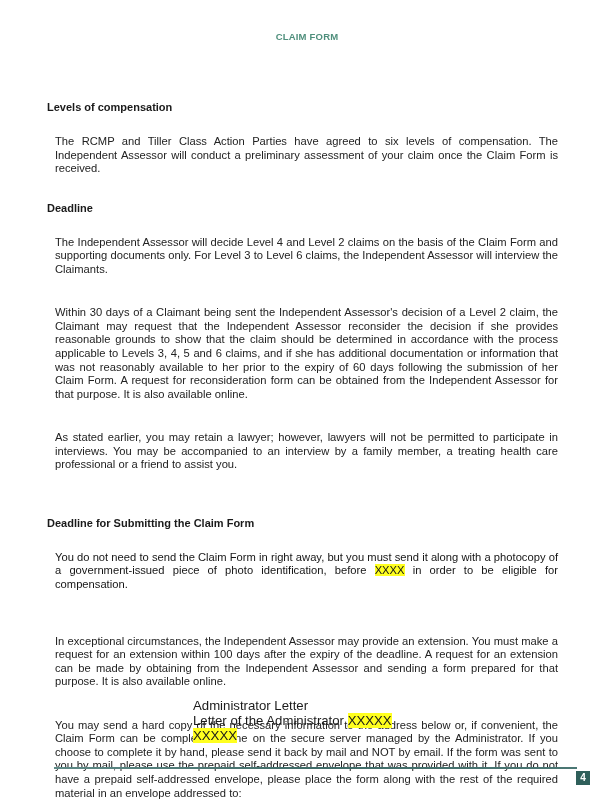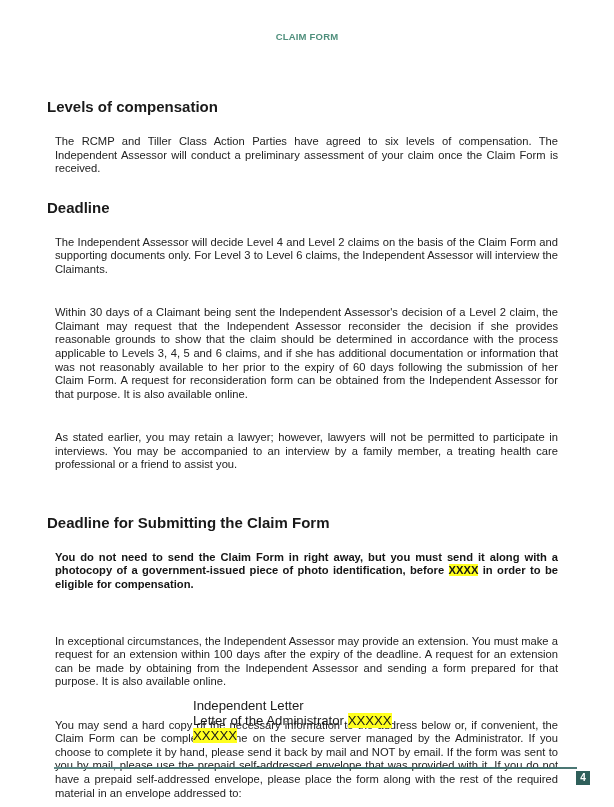--- a/index.html
+++ b/index.html
@@ -9,26 +9,26 @@
   }
   .header-title {
     position: absolute; top: 31px; left: 0; width: 614px; text-align: center;
     font-size: 9.5px; font-weight: bold; color: #4f8f7c; letter-spacing: 0.2px;
   }
   .content {
     position: absolute; left: 47px; top: 100px; width: 519px;
     font-size: 11.2px; line-height: 13.6px;
   }
   .content h2 {
-    margin: 0; font-size: 15px; font-weight: bold; line-height: 14px; color: #1a1a1a;
+    margin: 0; font-size: 11px; font-weight: bold; line-height: 14px; color: #1a1a1a;
   }
   .content p {
     margin: 8px; text-align: justify; color: #222;
   }
-  .content p.bold { font-weight: bold; color: #151515; }
+  .content p.bold { font-weight: normal; color: #151515; }
   .hl { background: #ffff1f; }
   .gap-h { height: 13px; }
   .gap-p { height: 13.6px; }
   .gap-big { height: 38px; }
   .address {
     position: absolute; left: 193px; top: 698px; font-size: 13.2px; line-height: 15.2px; color: #1a1a1a;
   }
   .footer-rule {
     position: absolute; left: 54px; top: 767px; width: 523px; height: 2px;
     background: linear-gradient(90deg, #5f8a87, #3f6b68 50%, #4b7774);
@@ -63,19 +63,19 @@
   <div class="gap-h"></div>
   <p class="bold"><span>You do not need to send the Claim Form in right away, but you must send it along with a photocopy of a government-issued piece of photo identification, before </span><span class="hl">XXXX</span><span> in order to be eligible for compensation.</span></p>
   <div class="gap-p"></div>
   <div class="gap-p"></div>
   <p>In exceptional circumstances, the Independent Assessor may provide an extension. You must make a request for an extension within 100 days after the expiry of the deadline. A request for an extension can be made by obtaining from the Independent Assessor and sending a form prepared for that purpose. It is also available online.</p>
   <div class="gap-p"></div>
   <p>You may send a hard copy of the necessary information to the address below or, if convenient, the Claim Form can be completed online on the secure server managed by the Administrator. If you choose to complete it by hand, please send it back by mail and NOT by email. If the form was sent to you by mail, please use the prepaid self-addressed envelope that was provided with it. If you do not have a prepaid self-addressed envelope, please place the form along with the rest of the required material in an envelope addressed to:</p>
 </div>
 
 <div class="address">
-  <div>Independent Letter</div>
+  <div>Administrator Letter</div>
   <div><span>Letter of the Administrator </span><span class="hl">XXXXX</span></div>
   <div><span class="hl">XXXXX</span></div>
 </div>
 
 <div class="footer-rule"></div>
 <div class="page-num">4</div>
 
 </body></html>

